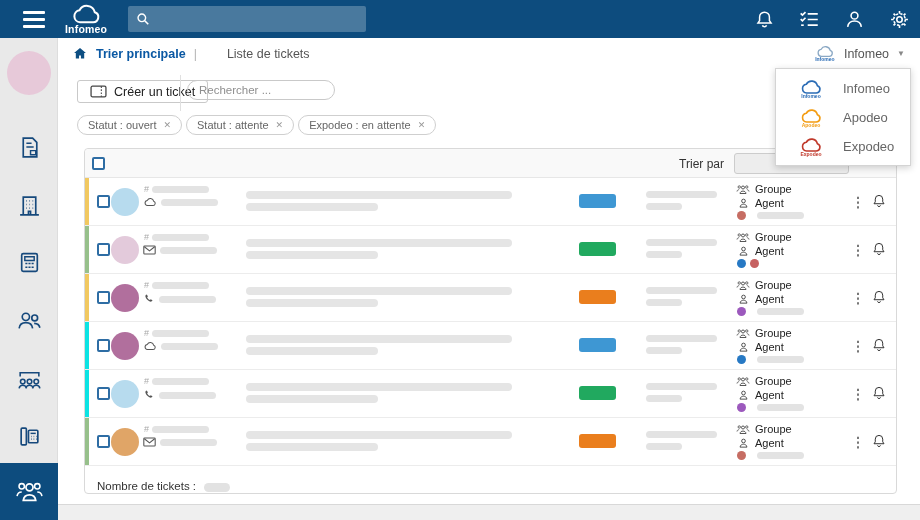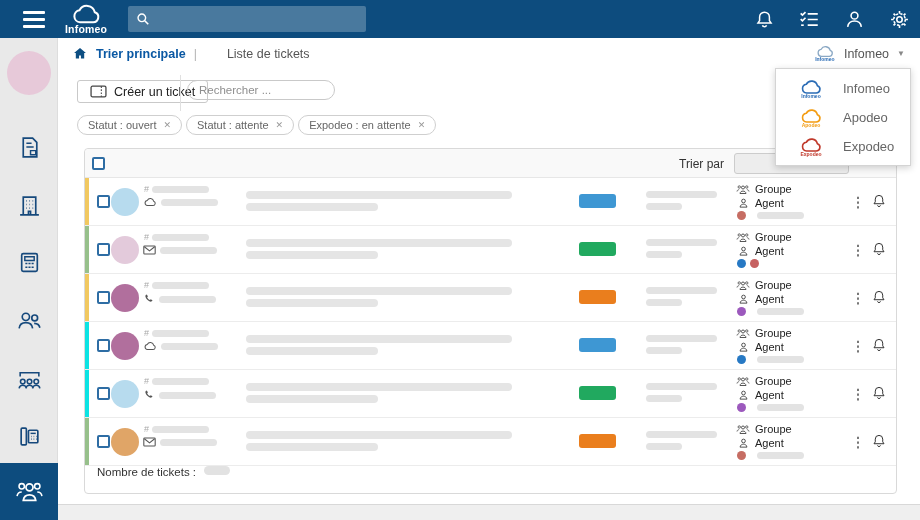--- a/index.html
+++ b/index.html
@@ -74,21 +74,21 @@
   .mini2 { position:absolute; left:561px; top:25px; width:36px; }
   .ga { position:absolute; left:651px; top:4px; font-size:11px; color:#222; }
   .ga-line { display:flex; align-items:center; gap:5px; height:14px; }
   .ga-icon { width:14px; display:flex; justify-content:center; color:#444; }
   .dots-line { position:absolute; left:652px; top:33px; display:flex; align-items:center; gap:4px; }
   .dot { width:9px; height:9px; border-radius:50%; flex:none; }
   .dot-sk { width:47px; margin-left:7px; }
   .kebab { position:absolute; left:766px; top:14px; width:14px; text-align:center; font-size:14px; color:#777; font-weight:bold; cursor:pointer; line-height:20px; }
   .row-bell { position:absolute; left:786px; top:15px; width:17px; height:17px; color:#333; cursor:pointer; }
 
-  .tfoot { position:relative; height:26px; display:flex; align-items:flex-start; border-radius:0 0 4px 4px; }
+  .tfoot { position:relative; height:26px; display:flex; align-items:flex-end; border-radius:0 0 4px 4px; }
   .tfoot .f-label { margin-left:12px; font-size:11.5px; color:#333; }
   .tfoot .f-sk { margin-left:8px; width:26px; height:9px; border-radius:4.5px; background:#e2e2e2; }
 
   .bottom-band { position:absolute; left:58px; top:504px; width:862px; height:16px; background:#efefef; border-top:1px solid #d8d8d8; }
 
   
   .menu { position:absolute; left:775px; top:68px; width:136px; height:98px; background:#fff; border:1px solid #d4d4d4; box-shadow:0 2px 7px rgba(0,0,0,.18); z-index:40; padding-top:5px; }
   .menu-item { height:29px; display:flex; align-items:center; padding-left:22px; gap:19px; cursor:pointer; }
   .menu-item .mi-label { font-size:13px; color:#666; }
 </style>

